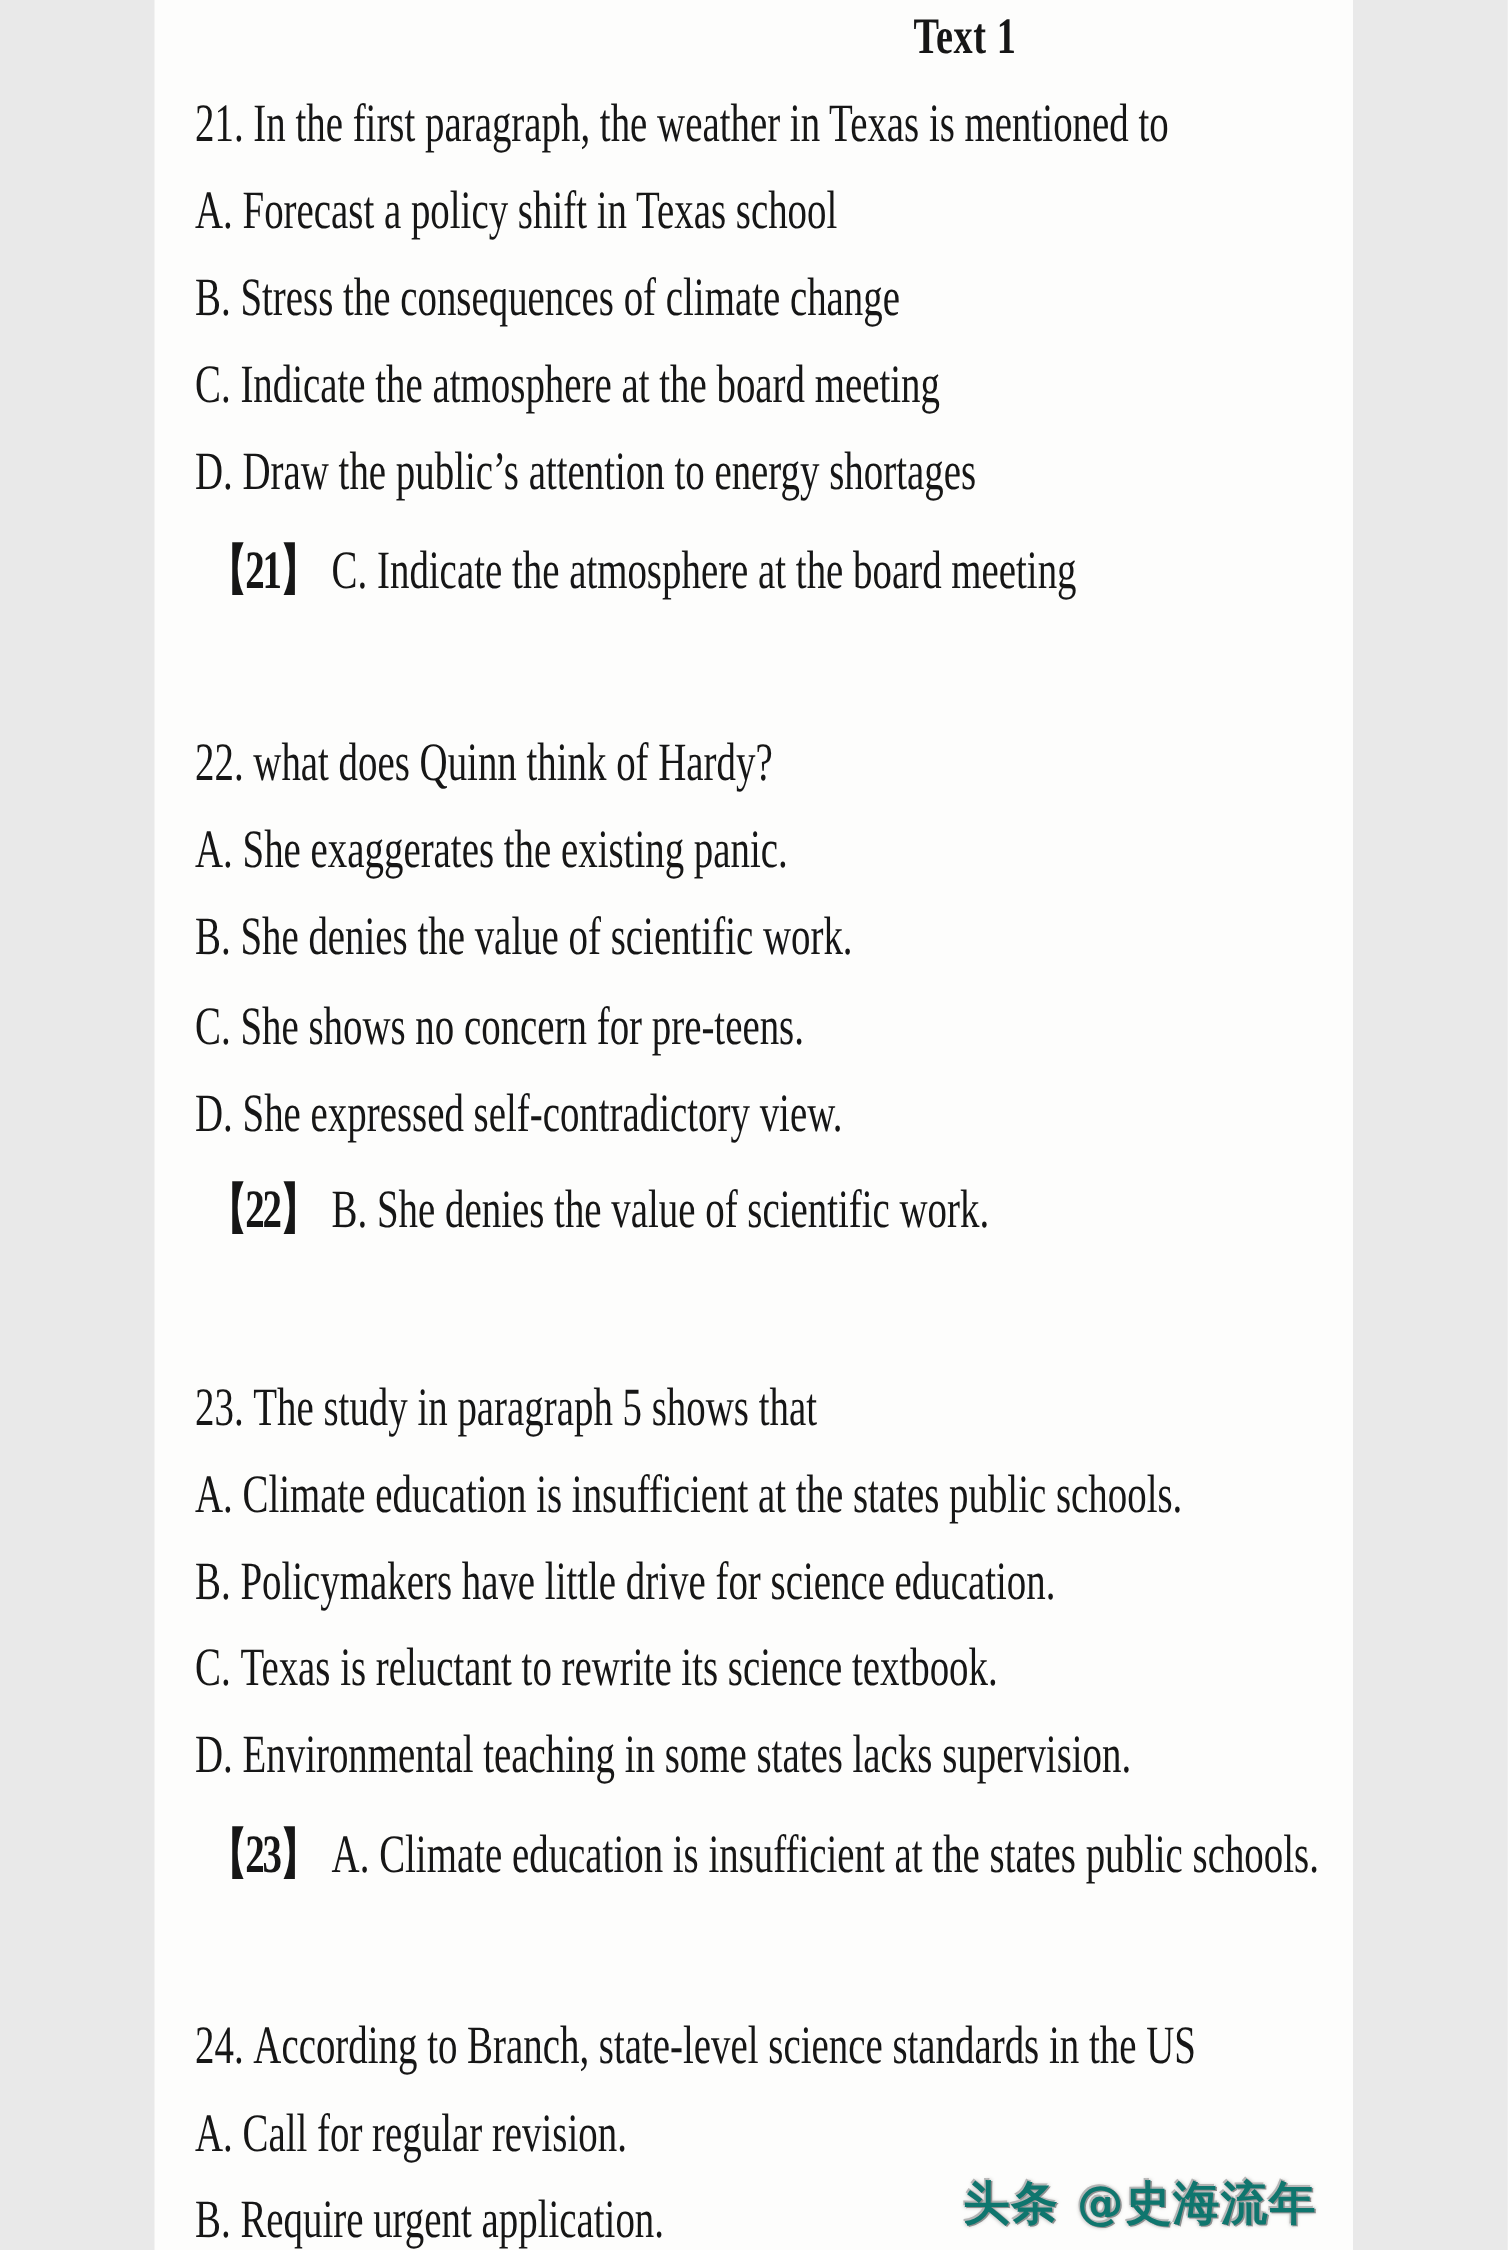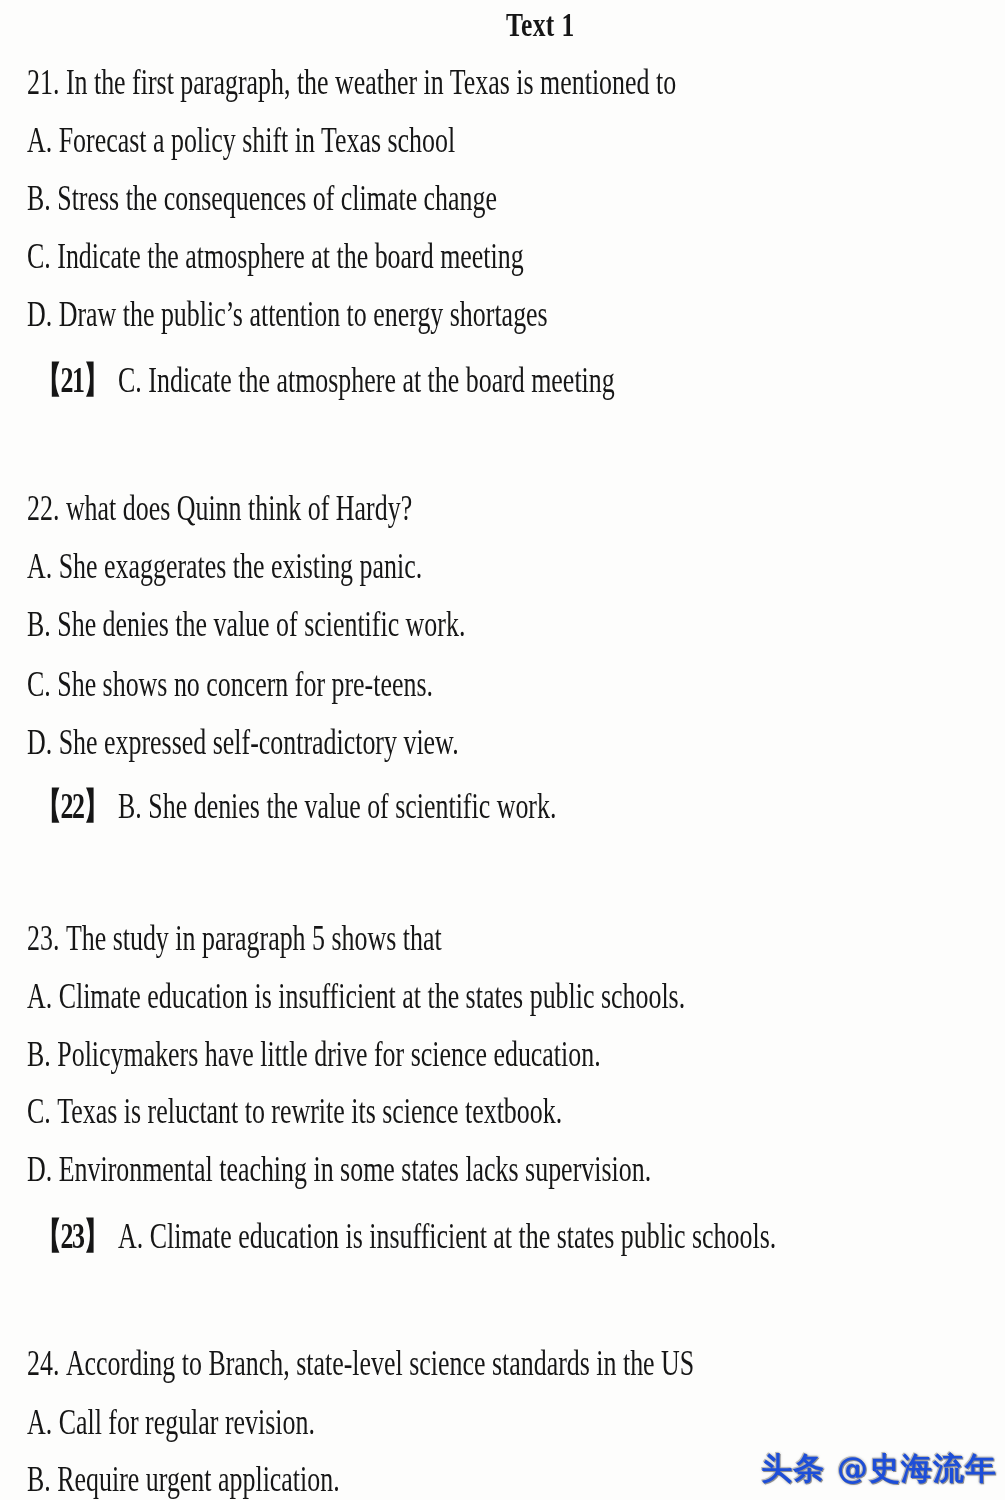--- a/index.html
+++ b/index.html
@@ -1,18 +1,18 @@
 <!DOCTYPE html>
 <html><head>
 <meta charset="utf-8">
 <style>
   html, body { margin: 0; padding: 0; background: #e9e9e9; }
   .page {
     position: relative;
-    width: 1005px;
+    width: 799px;
     height: 1500px;
     margin: 0 auto;
     background: #fdfdfc;
     overflow: hidden;
     font-family: "Liberation Serif", "DejaVu Serif", serif;
     color: #161616;
   }
   .title {
     position: absolute;
     top: 6px;
@@ -37,25 +37,25 @@
   .qnum, .olabel { margin-right: 9px; }
   .answer { left: 36px; }
   .answer .bracket {
     font-weight: 700;
     margin-right: 14px;
     letter-spacing: -2px;
   }
   .watermark {
     position: absolute;
     top: 1448px;
-    right: 8px;
+    right: 24px;
     font-family: "DejaVu Sans", "Liberation Sans", sans-serif;
     font-size: 31px;
     font-weight: 700;
-    color: #1d4ed8;
+    color: #0f766e;
     text-shadow:
       1px 1px 0 #8f8f8f,
       -1px -1px 0 #b5b5b5,
       0 0 3px #9a9a9a;
     letter-spacing: 1px;
     white-space: nowrap;
     margin-left: 16px;
   }
 </style>
 </head>

